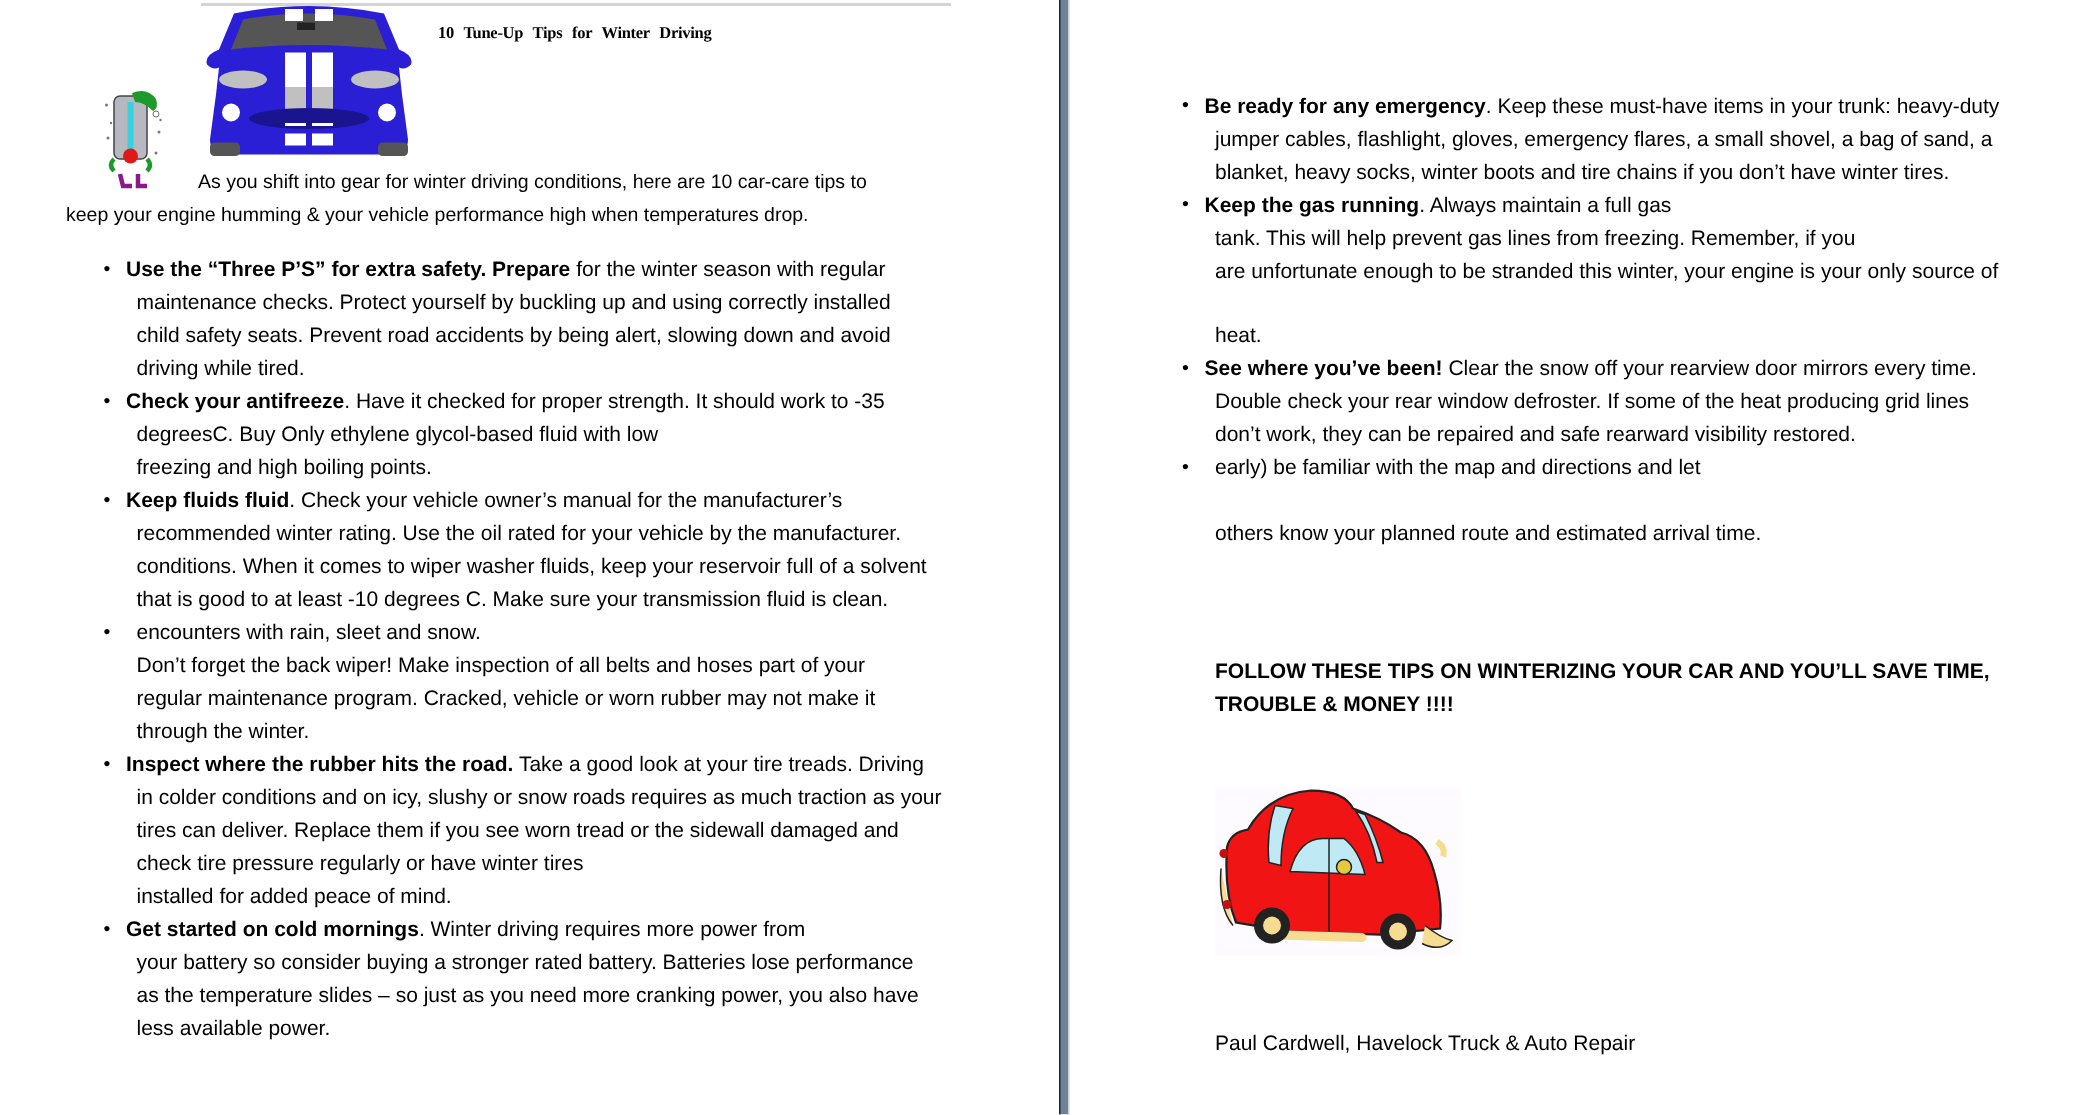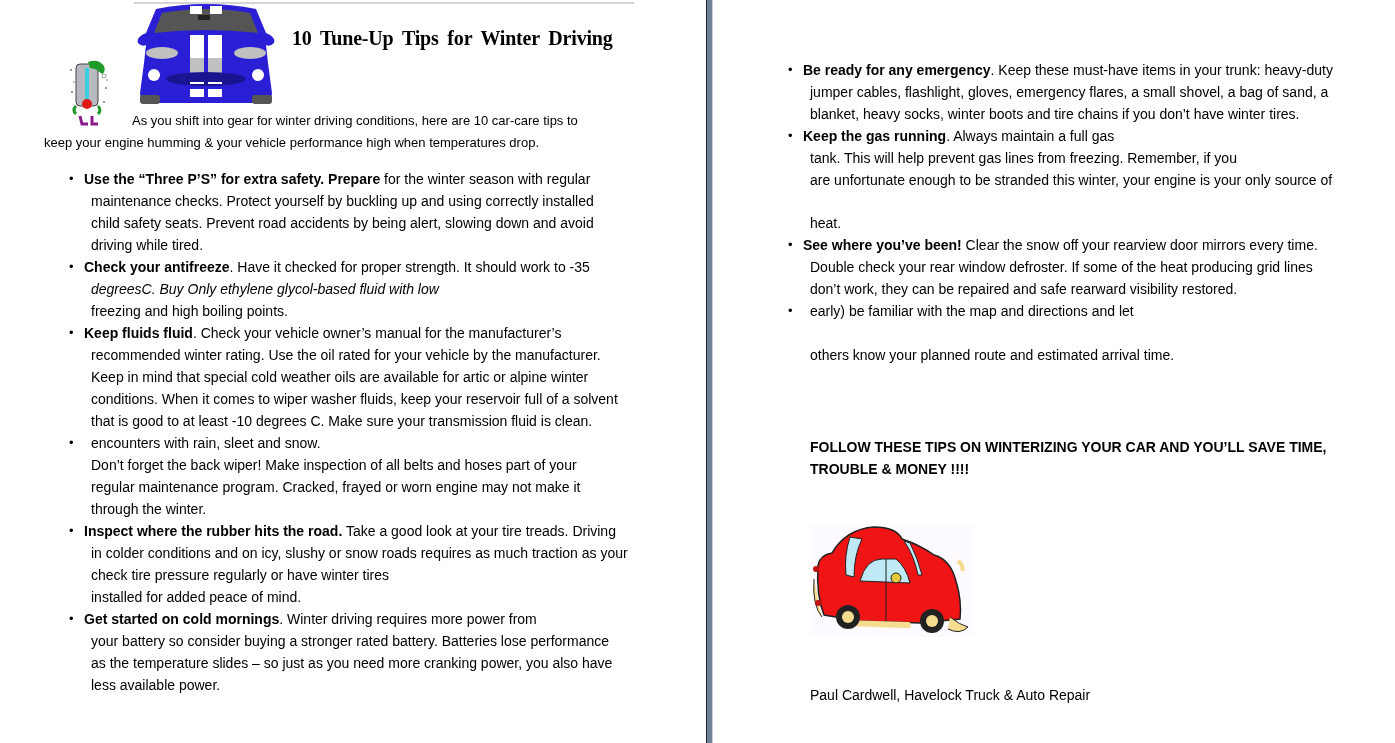--- a/index.html
+++ b/index.html
@@ -4,22 +4,22 @@
 <style>
   html, body { margin: 0; padding: 0; background: #ffffff; }
   body { width: 1395px; height: 743px; position: relative; overflow: hidden;
          font-family: "Liberation Sans", sans-serif; color: #000; }
   .page { position: absolute; top: 0; height: 743px; background: #fff; }
   .page-left { left: 0; width: 706px; }
   .page-right { left: 713px; width: 682px; }
   .divider { position: absolute; left: 706px; top: 0; width: 7px; height: 743px;
              background: #6f8195; border-left: 1px solid #1b2636; border-right: 1px solid #c9d2dc; box-sizing: border-box; }
   .top-rule { position: absolute; left: 134px; top: 2px; width: 500px; height: 2px; background: #d4d4d4; }
-  .title { position: absolute; left: 292px; top: 27px; font-family: "Liberation Serif", serif;
-           font-weight: bold; font-size: 20px; letter-spacing: -0.2px; word-spacing: 4px; }
+  .title { position: absolute; left: 292px; top: 16px; font-family: "Liberation Serif", serif;
+           font-weight: bold; font-size: 11px; letter-spacing: -0.2px; word-spacing: 4px; }
   .blue-car { position: absolute; left: 134px; top: 3px; width: 144px; height: 102px; }
   .mascot { position: absolute; left: 68px; top: 58px; width: 42px; height: 68px; }
   .intro { position: absolute; left: 44px; top: 110px; width: 620px; font-size: 13px; line-height: 22px; }
   .intro .indent { display: inline-block; width: 88px; }
   ul.tips { list-style: none; margin: 0; padding: 0; position: absolute; font-size: 14px; line-height: 22px; }
   ul.tips li { position: relative; padding-left: 47px; text-indent: -7px; }
   ul.tips li .bullet { position: absolute; left: 25px; text-indent: 0; top: 0; font-size: 13px; }
   ul.tips li .line { display: block; }
   .left-list { left: 44px; top: 168px; width: 620px; }
   .right-list { left: 763px; top: 59px; width: 620px; }
@@ -92,42 +92,42 @@
     <li>
       <span class="bullet">•</span>
       <span class="line"><b>Use the “Three P’S” for extra safety.  Prepare</b><span> for the winter season with regular</span></span>
       <span class="line" style="text-indent: 0px;">maintenance checks.  Protect yourself by buckling up and using correctly installed</span>
       <span class="line" style="text-indent: 0px;">child safety seats. Prevent road accidents by being alert, slowing down and avoid</span>
       <span class="line" style="text-indent: 0px;">driving while tired.</span>
     </li>
     <li>
       <span class="bullet">•</span>
       <span class="line"><b>Check your antifreeze</b><span>.  Have it checked for proper strength.  It should work to -35</span></span>
-      <span class="line" style="text-indent: 0px; font-style: italic;">degreesC. Buy Only ethylene glycol-based fluid with low</span>
+      <span class="line" style="text-indent: 0px;">degreesC. Buy Only ethylene glycol-based fluid with low</span>
       <span class="line" style="text-indent: 0px;">freezing and high boiling points.</span>
     </li>
     <li>
       <span class="bullet">•</span>
       <span class="line"><b>Keep fluids fluid</b><span>.  Check your vehicle owner’s manual for the manufacturer’s</span></span>
       <span class="line" style="text-indent: 0px;">recommended winter rating.  Use the oil rated for your vehicle by the manufacturer.</span>
-      <span class="line" style="text-indent: 0px;">Keep in mind that special cold weather oils are available for artic or alpine winter</span>
       <span class="line" style="text-indent: 0px;">conditions.  When it comes to wiper washer fluids, keep your reservoir full of a solvent</span>
       <span class="line" style="text-indent: 0px;">that is good to at least -10 degrees C.  Make sure your transmission fluid is clean.</span>
     </li>
     <li>
       <span class="bullet">•</span>
       <span class="line" style="text-indent: 0px;">encounters with rain, sleet and snow.</span>
       <span class="line" style="text-indent: 0px;">Don’t forget the back wiper! Make inspection of all belts and hoses part of your</span>
-      <span class="line" style="text-indent: 0px;">regular maintenance program.  Cracked, frayed or worn engine may not make it</span>
+      <span class="line" style="text-indent: 0px;">regular maintenance program.  Cracked, vehicle or worn rubber may not make it</span>
       <span class="line" style="text-indent: 0px;">through the winter.</span>
     </li>
     <li>
       <span class="bullet">•</span>
       <span class="line"><b>Inspect where the rubber hits the road.</b><span>  Take a good look at your tire treads.  Driving</span></span>
       <span class="line" style="text-indent: 0px;">in colder conditions and on icy, slushy or snow roads requires as much traction as your</span>
+      <span class="line" style="text-indent: 0px;">tires can deliver.  Replace them if you see worn tread or the sidewall damaged and</span>
       <span class="line" style="text-indent: 0px;">check tire pressure regularly or have winter tires</span>
       <span class="line" style="text-indent: 0px;">installed for added peace of mind.</span>
     </li>
     <li>
       <span class="bullet">•</span>
       <span class="line"><b>Get started on cold mornings</b><span>.  Winter driving requires more power from</span></span>
       <span class="line" style="text-indent: 0px;">your battery so consider buying a stronger rated battery.  Batteries lose performance</span>
       <span class="line" style="text-indent: 0px;">as the temperature slides – so just as you need more cranking power, you also have</span>
       <span class="line" style="text-indent: 0px;">less available power.</span>
     </li>

